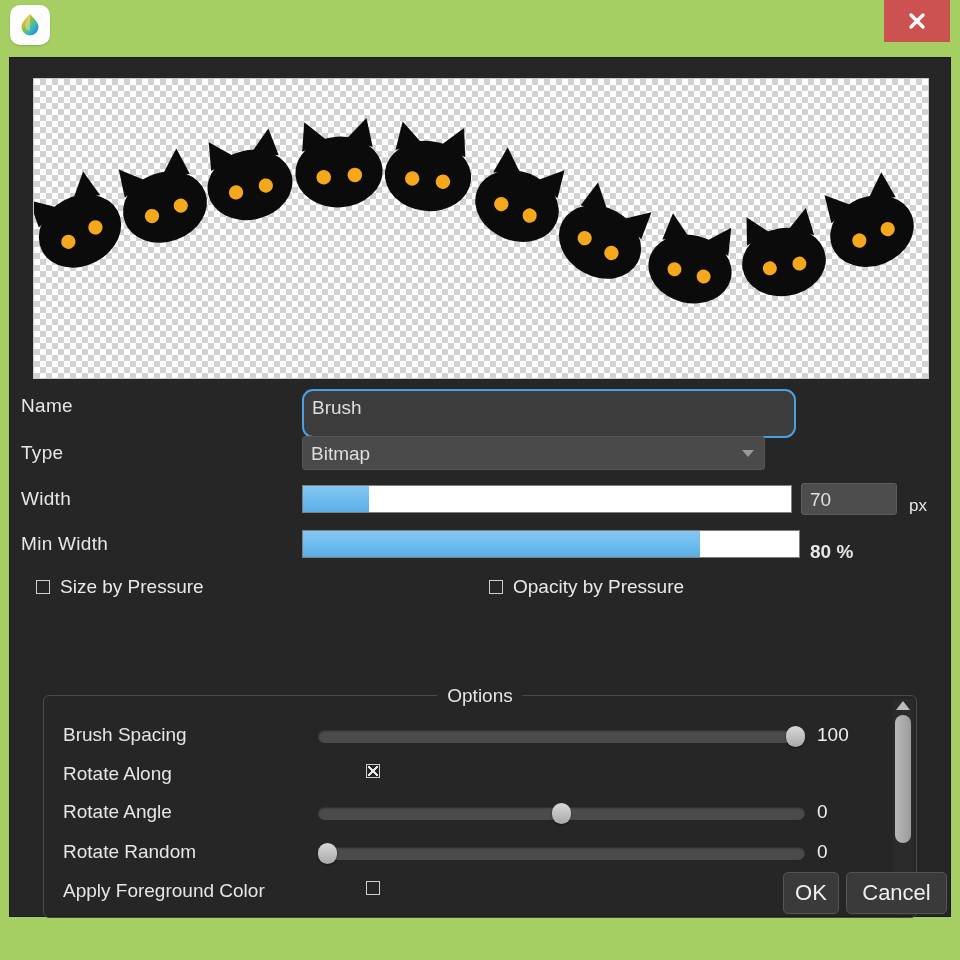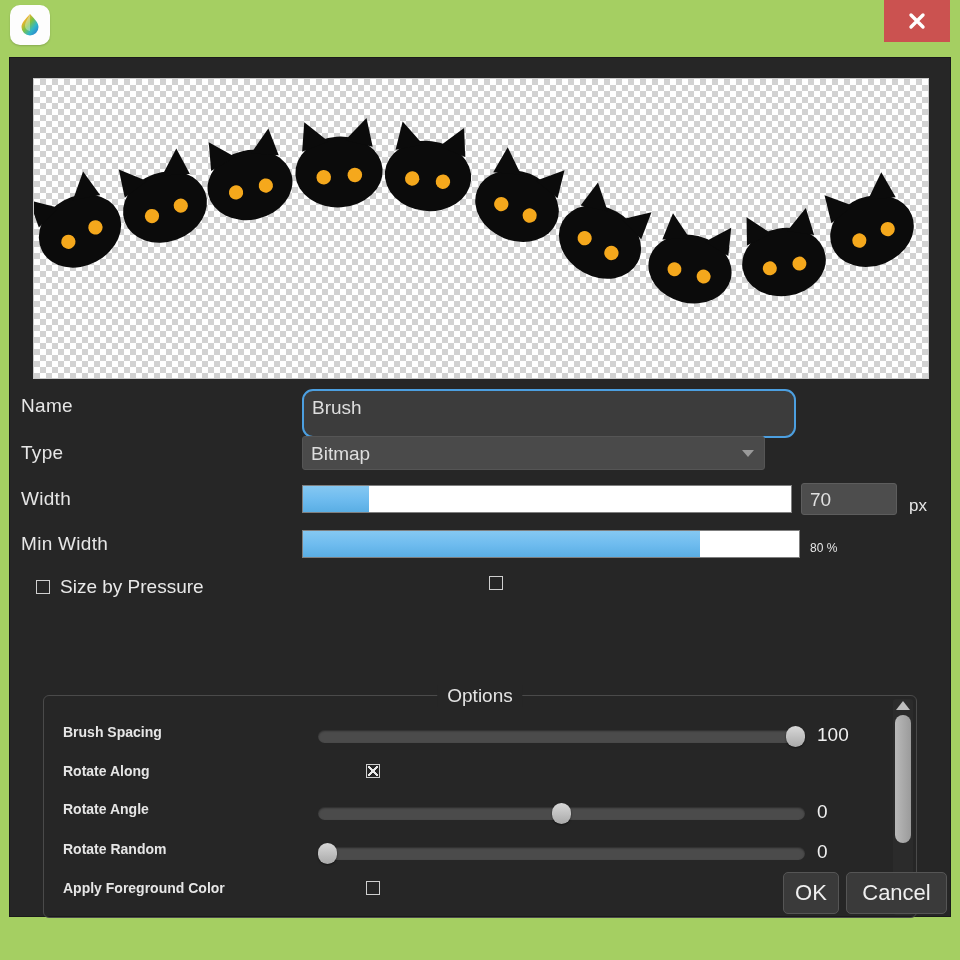--- a/index.html
+++ b/index.html
@@ -115,21 +115,21 @@
     border:1px solid #4a4a4a;border-radius:6px;box-sizing:border-box;
   }
   .group-title{
     position:absolute;left:50%;top:-11px;transform:translateX(-50%);
     background:#262626;padding:0 10px;color:#e3e3e3;font-size:19px;
     white-space:nowrap;
   }
   .opt-clip{
     position:absolute;left:1px;top:1px;width:855px;height:220px;overflow:hidden;
   }
-  .opt-lbl{position:absolute;color:#e6e6e6;font-size:14px;white-space:nowrap;font-weight:bold;}
+  .opt-lbl{position:absolute;color:#e6e6e6;font-size:19px;white-space:nowrap;}
   .track{
     position:absolute;height:13px;background:#4b4b4b;border-radius:7px;
     box-shadow:inset 0 1px 2px rgba(0,0,0,.45);cursor:pointer;
   }
   .knob{
     position:absolute;width:19px;height:21px;border-radius:10px;
     background:linear-gradient(180deg,#d8d8d8,#a9a9a9);
     box-shadow:0 1px 2px rgba(0,0,0,.5);top:-4px;cursor:grab;
   }
   .opt-val{position:absolute;color:#f0f0f0;font-size:19px;}
@@ -232,28 +232,29 @@
     <div class="barslider" id="width-bar" style="left:292px;top:427px;width:490px;">
       <div class="fill" id="width-fill" style="width: 13.5%;"></div>
     </div>
     <div class="spin" style="left:791px;top:425px;">70</div>
     <div class="unit" style="left:899px;top:432px;">px</div>
 
     <div class="lbl" style="left:11px;top:475px;">Min Width</div>
     <div class="barslider" id="minw-bar" style="left:292px;top:472px;width:498px;">
       <div class="fill" id="minw-fill" style="width: 80%;"></div>
     </div>
-    <div class="unit" style="left:800px;top:477px;font-size:12px;">80 %</div>
+    <div class="unit" style="left:800px;top:477px;font-size:19px;font-weight:bold;">80 %</div>
 
     <div class="cbrow" style="left:14px;top:518px;">
       <span class="cbox" id="cb-size"></span>
       <span class="cbl">Size by Pressure</span>
     </div>
     <div class="cbrow" style="left:467px;top:518px;">
       <span class="cbox" id="cb-opac"></span>
+      <span class="cbl">Opacity by Pressure</span>
     </div>
 
     <div class="group">
       <div class="group-title">Options</div>
 
       <div class="opt-clip">
 
         <div class="opt-lbl" style="left:18px;top:27px;">Brush Spacing</div>
         <div class="track" style="left:273px;top:33px;width:487px;">
           <div class="knob" id="k-spacing" style="left: 468px;"></div>

